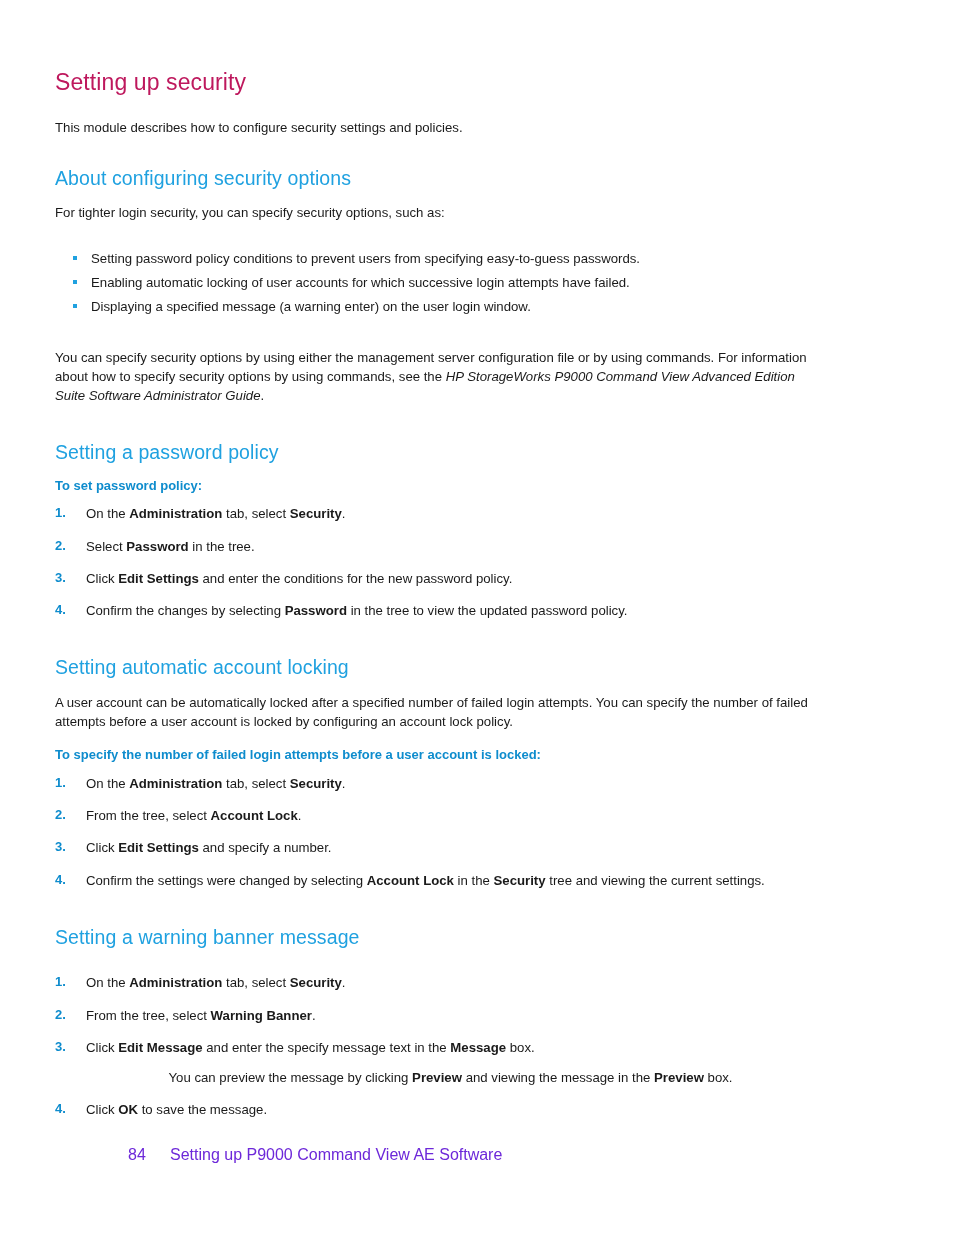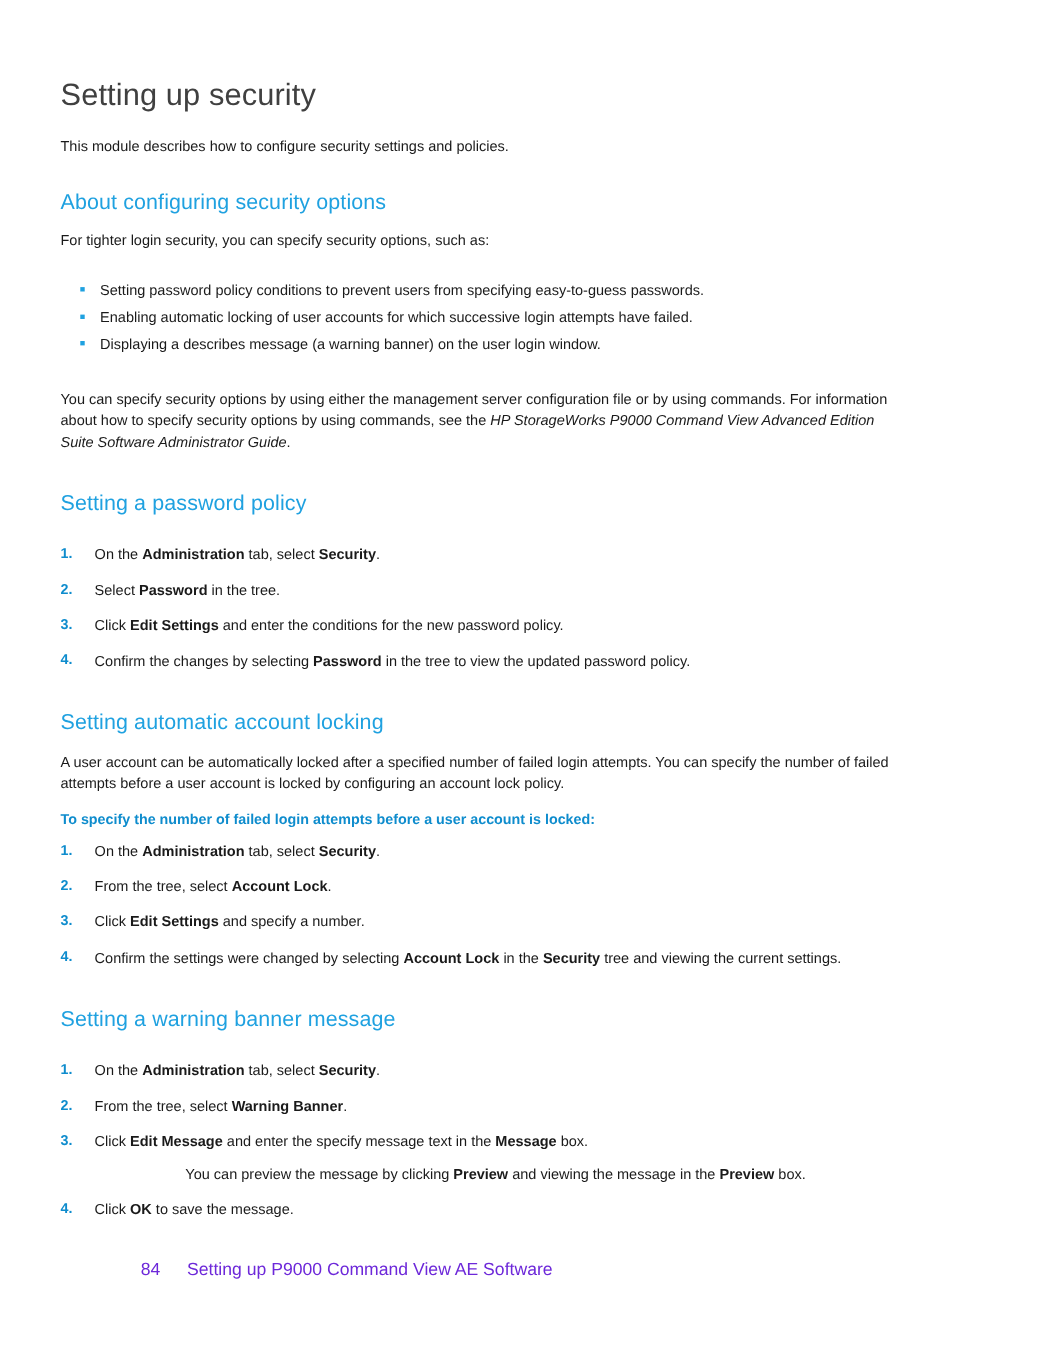--- a/index.html
+++ b/index.html
@@ -22,23 +22,23 @@
   }
   .content {
     position: absolute;
     left: 55px;
     top: 70px;
     width: 760px;
   }
 
   
   h1.chapter-title {
-    font-size: 28px;
+    font-size: 23px;
     font-weight: 400;
-    color: #404040;
+    color: #be185d;
     margin: 0 0 0 0;
     line-height: 1.12;
     letter-spacing: 0.1px;
   }
   h2.section-title {
     font-size: 19.5px;
     font-weight: 400;
     color: #1fa1e0;
     margin: 0;
     line-height: 1.15;
@@ -158,30 +158,31 @@
       <li>
         <span class="bullet-dot"></span>
         <span>Setting password policy conditions to prevent users from specifying easy-to-guess passwords.</span>
       </li>
       <li>
         <span class="bullet-dot"></span>
         <span>Enabling automatic locking of user accounts for which successive login attempts have failed.</span>
       </li>
       <li>
         <span class="bullet-dot"></span>
-        <span>Displaying a describes message (a warning banner) on the user login window.</span>
+        <span>Displaying a specified message (a warning enter) on the user login window.</span>
       </li>
     </ul>
     <div class="sp-d"></div>
     <p class="body indent"><span>You can specify security options by using either the management server configuration file or by using commands. For information about how to specify security options by using commands, see the </span><span class="italic">HP StorageWorks P9000 Command View Advanced Edition Suite Software Administrator Guide</span><span>.</span></p>
 
     <div class="sp-f"></div>
 
     <h2 class="section-title">Setting a password policy</h2>
     <div class="sp-c"></div>
+    <h3 class="proc-title indent">To set password policy:</h3>
     <div class="sp-e"></div>
     <ol class="steps indent">
       <li>
         <span class="step-num">1.</span>
         <span><span>On the </span><span style="font-weight: bold;">Administration</span><span> tab, select </span><span style="font-weight: bold;">Security</span><span>.</span></span>
       </li>
       <li>
         <span class="step-num">2.</span>
         <span><span>Select </span><span style="font-weight: bold;">Password</span><span> in the tree.</span></span>
       </li>

